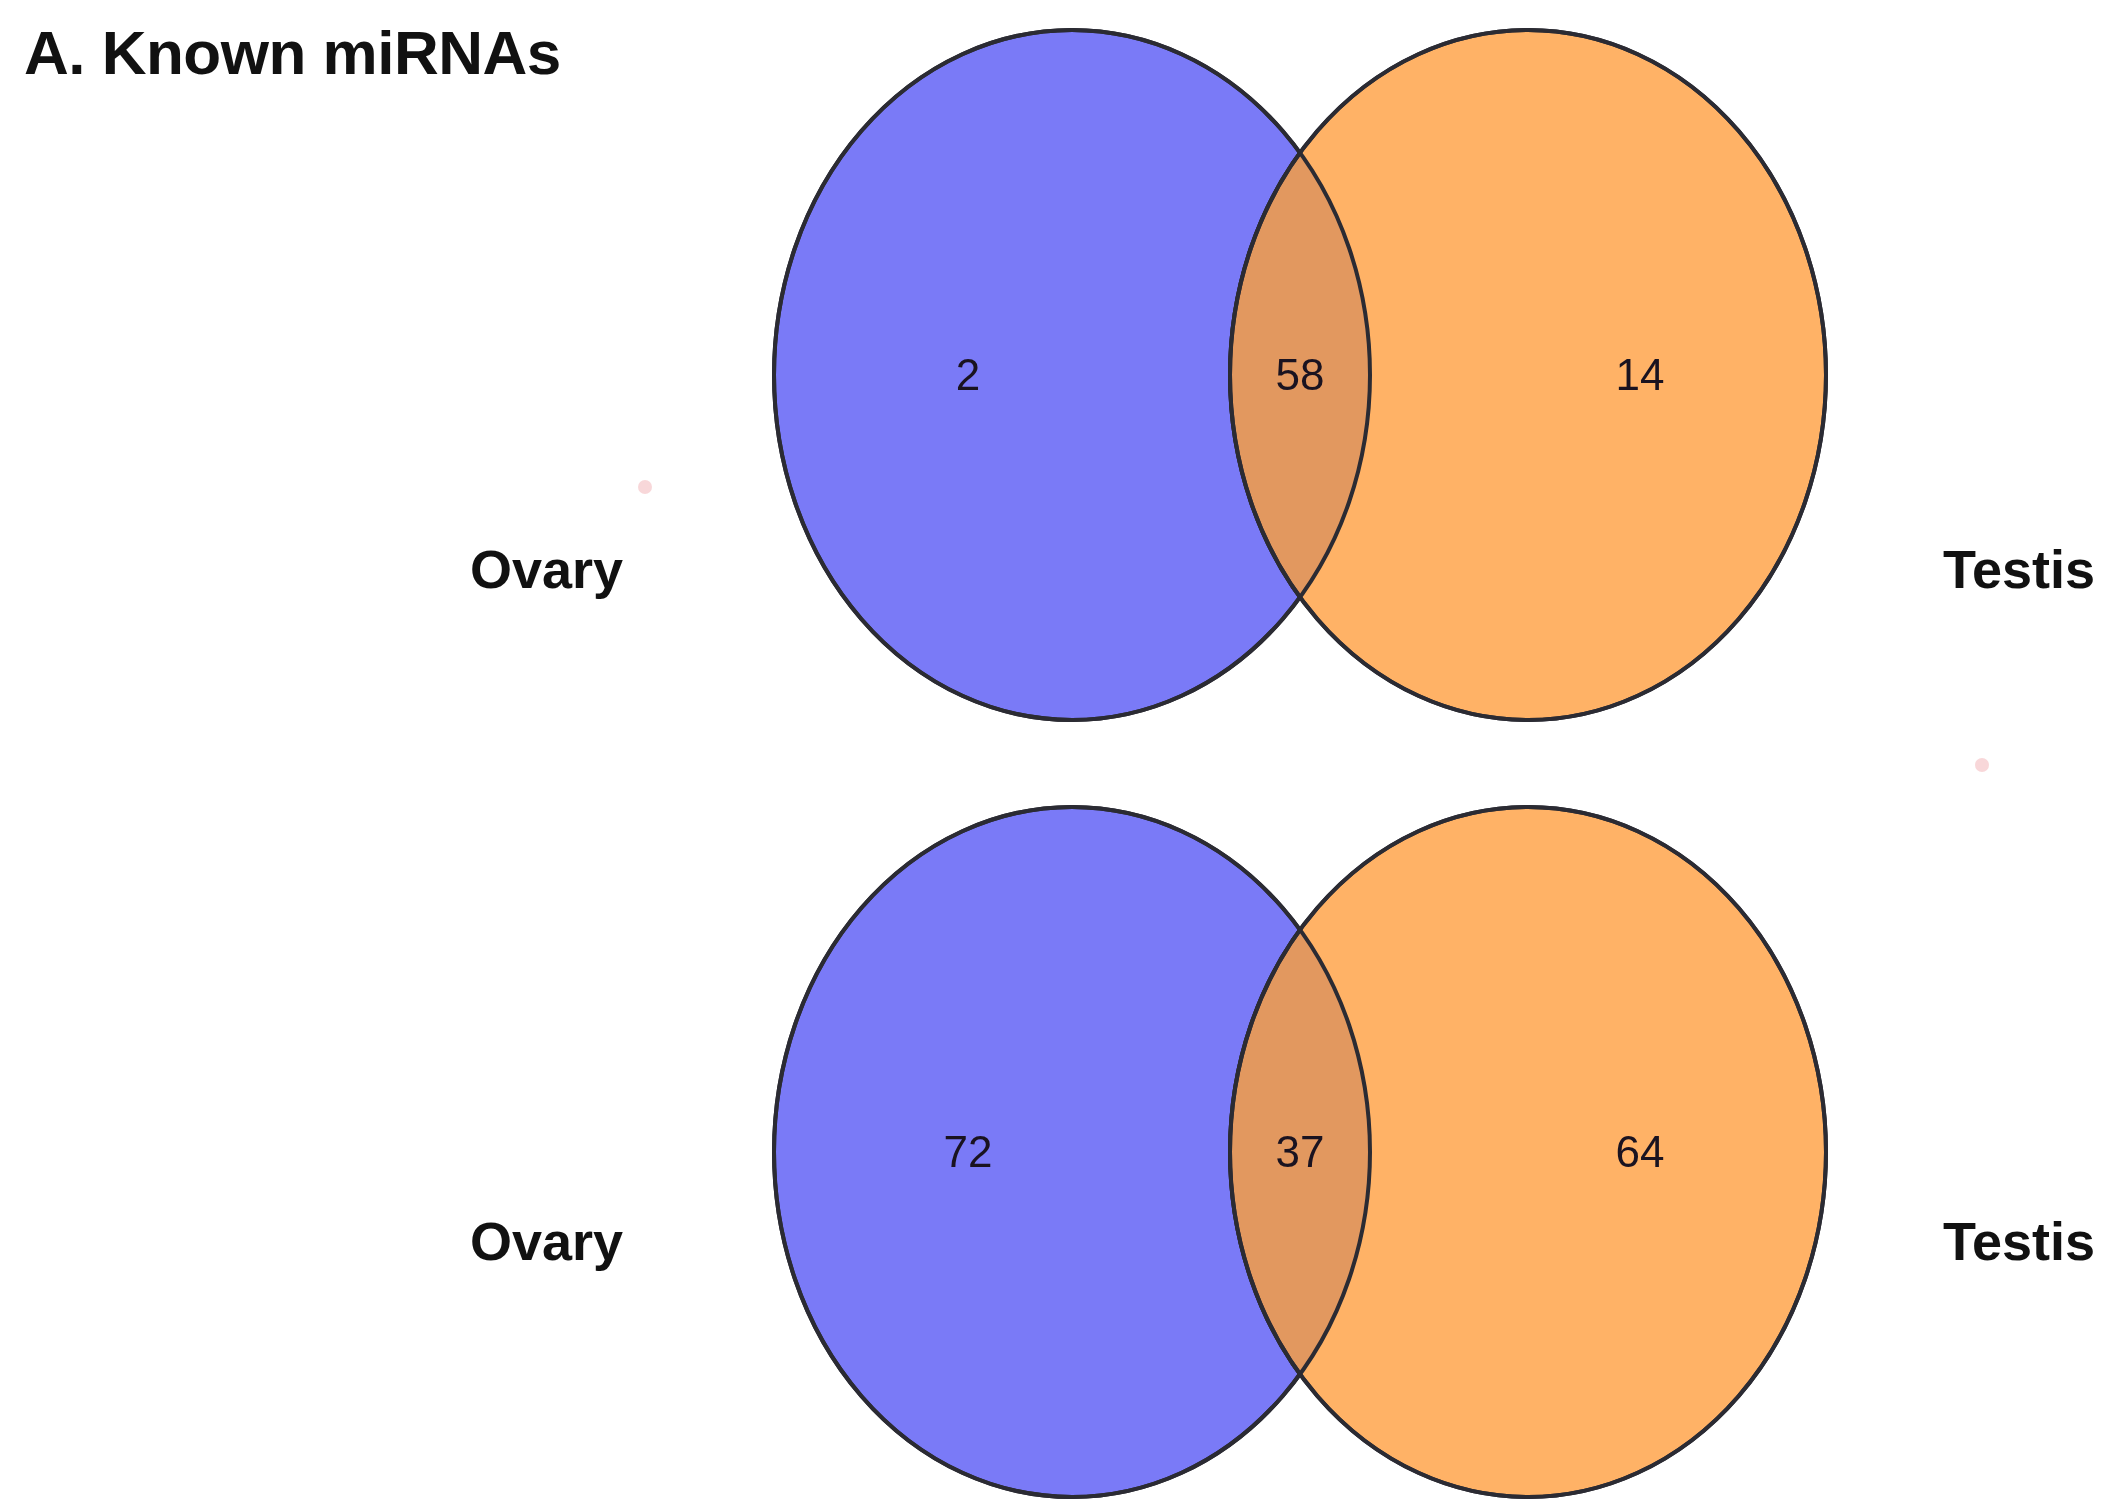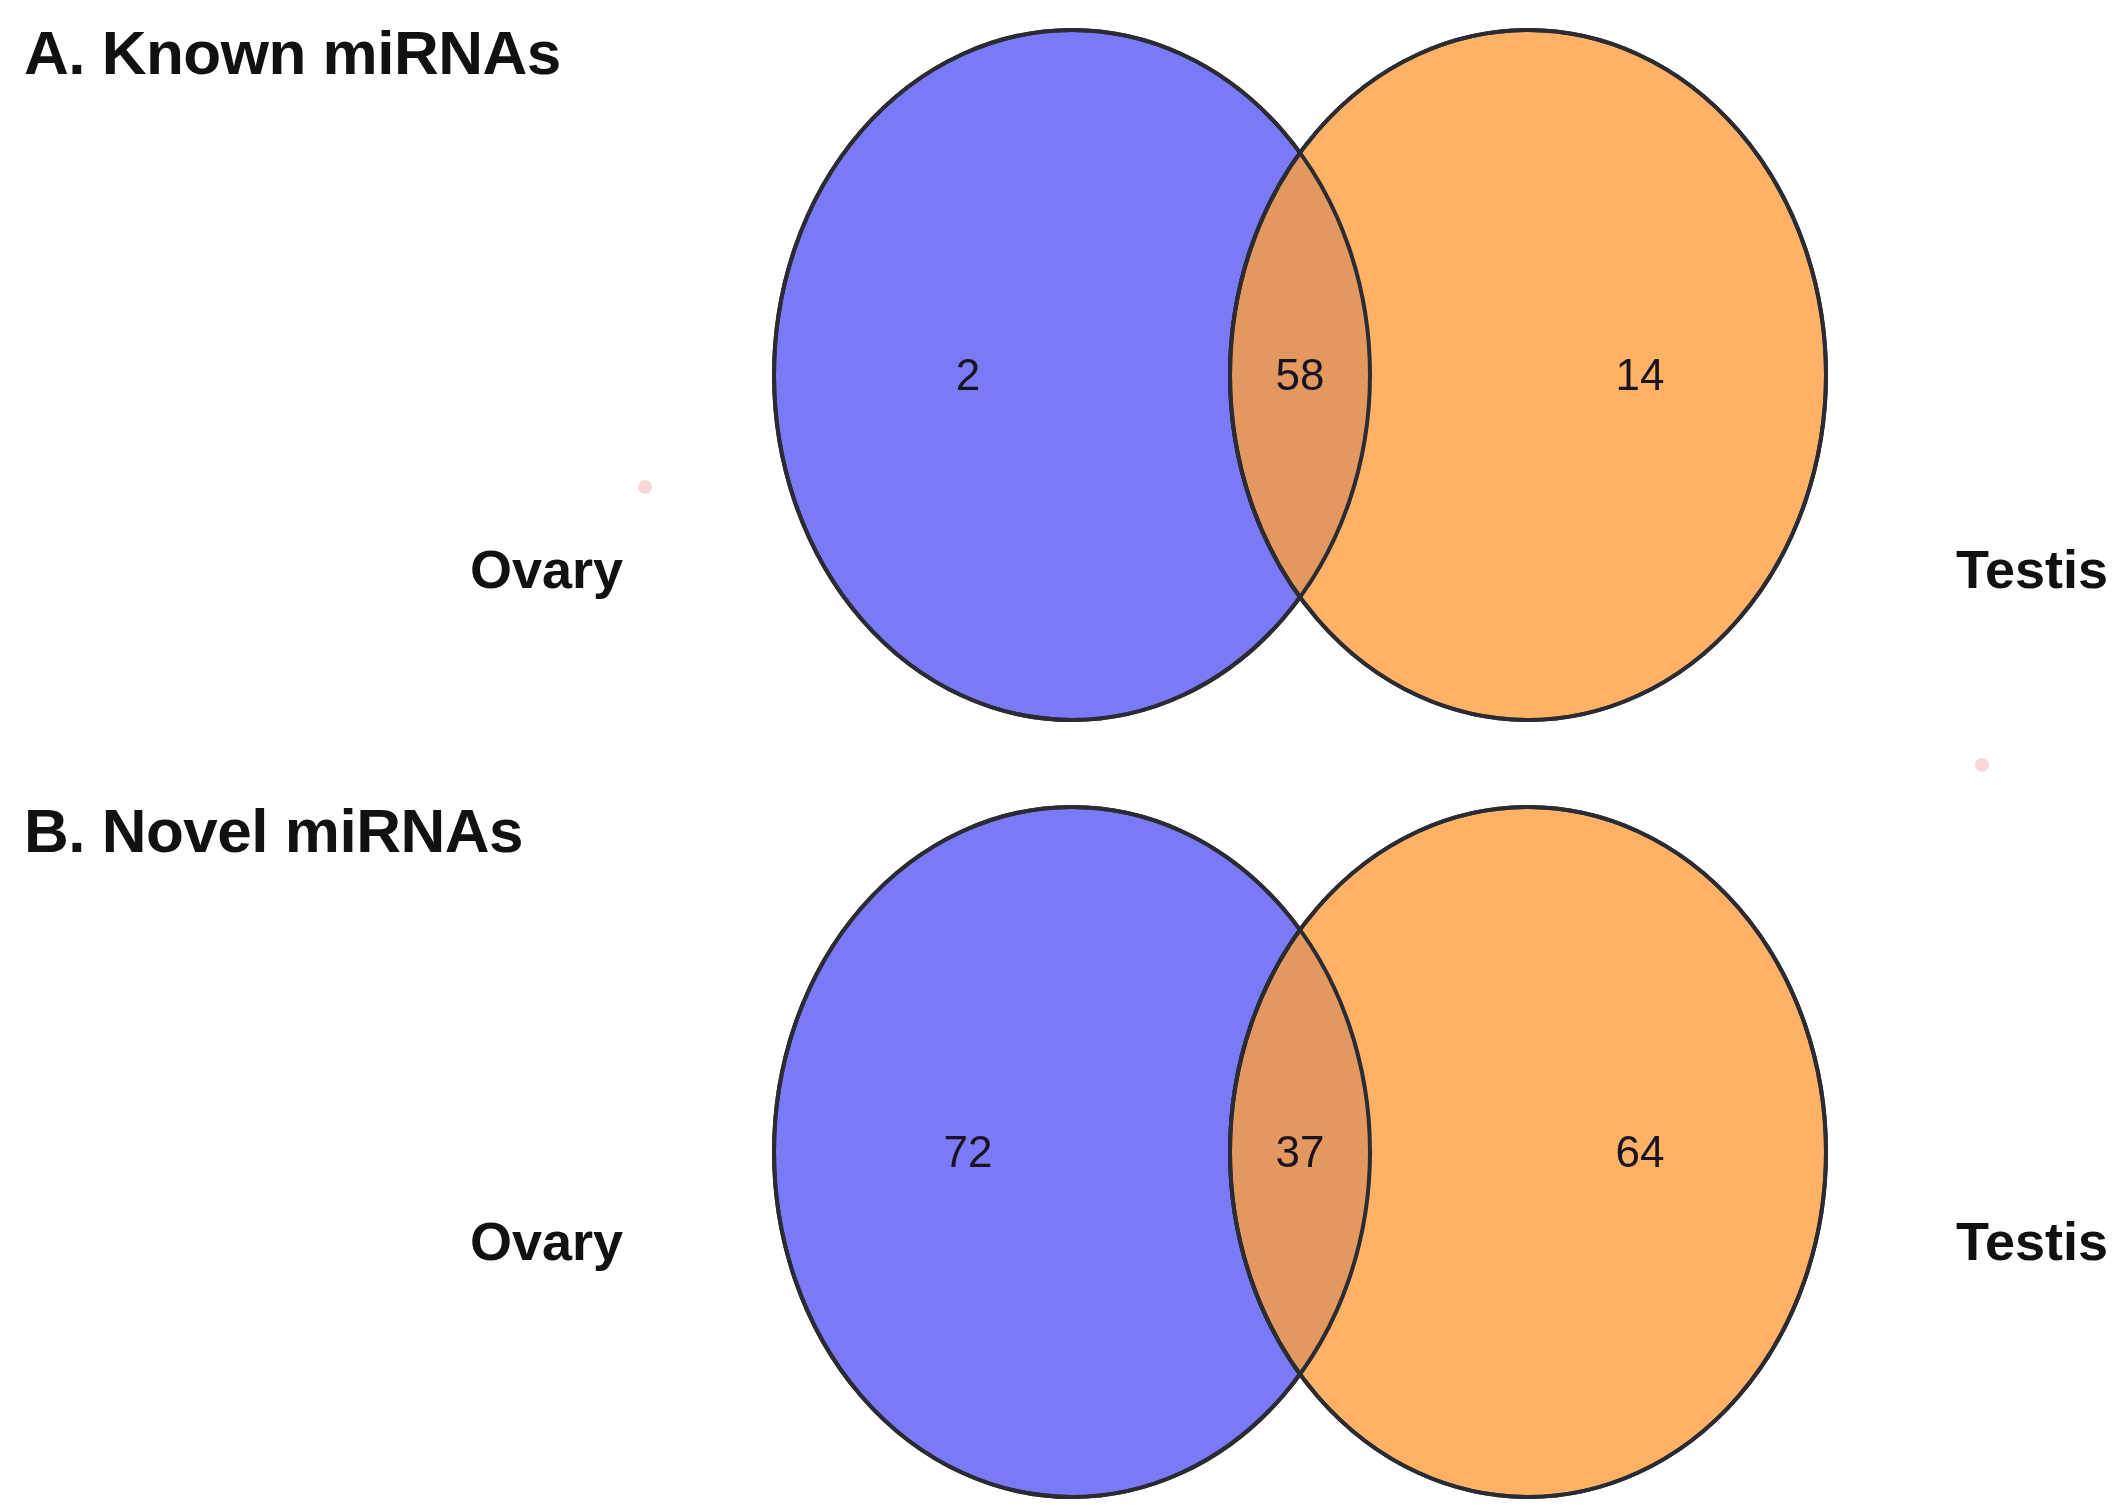--- a/index.html
+++ b/index.html
@@ -48,21 +48,21 @@
 
   .set-label {
     position: absolute;
     font-size: 54px;
     font-weight: bold;
     color: #111111;
     white-space: nowrap;
     line-height: 1;
   }
   .set-label.left  { left: 470px; }
-  .set-label.right { right: 4px; }
+  .set-label.right { right: 17px; }
   #panel-a .set-label { top: 542px; }
   #panel-b .set-label { top: 1218px; }
   #panel-b .set-label { top: 462px; }
 
   .venn-svg {
     position: absolute;
     left: 700px;
     top: 0px;
     width: 1200px;
     height: 760px;
@@ -127,21 +127,20 @@
       <ellipse cx="828" cy="375" rx="298" ry="345" fill="none" stroke="#2b2b33" stroke-width="4"></ellipse>
 
       <text class="venn-count" x="268" y="378">2</text>
       <text class="venn-count" x="600" y="378">58</text>
       <text class="venn-count" x="940" y="378">14</text>
     </svg>
   </div>
 
   <div class="panel" id="panel-b">
 
-    <div class="panel-title">B. Novel miRNAs</div>
 
     <div class="set-label left">Ovary</div>
 
     <div class="set-label right">Testis</div>
 
     <div class="artifact-dot" style="left:1975px; top:6px;"></div>
     <div class="artifact-tick" style="left:1790px; top:265px;"></div>
 
     <svg class="venn-svg" viewBox="0 0 1200 760" preserveAspectRatio="none">
       <defs>

